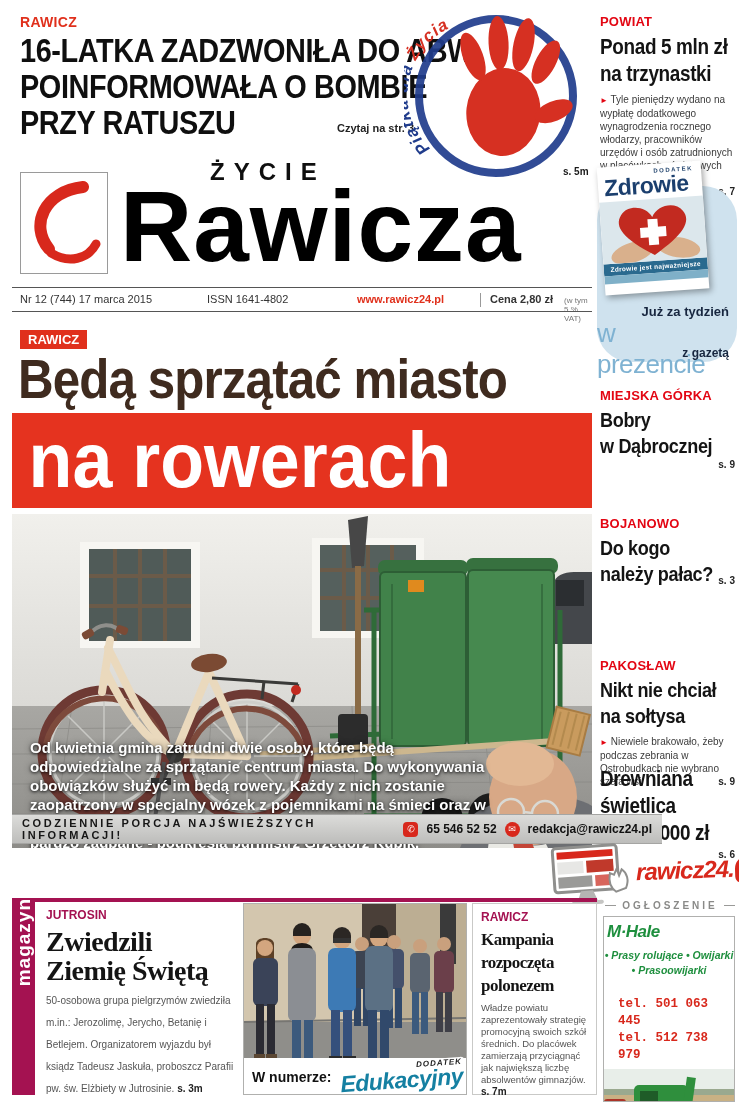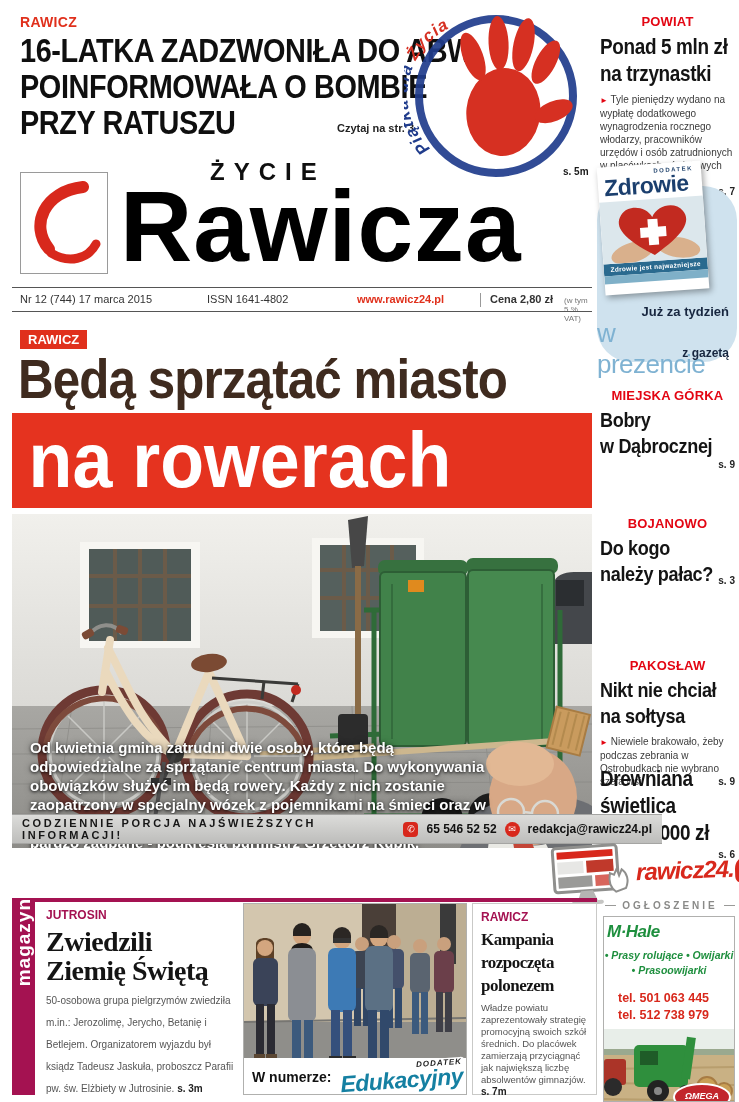--- a/index.html
+++ b/index.html
@@ -22,21 +22,21 @@
   .logo-box { width:88px; height:102px; border:1px solid #9a9a9a; background:#fff; }
   .overline { font-size:24px; font-weight:900; letter-spacing:9px; color:#0f0f0f; }
   .mast-title { font-size:100px; line-height:92px; font-weight:700; color:#000000; letter-spacing:1px; }
   .issue-rule { height:1px; background:#555; }
   .issue-line { font-size:11px; color:#333; }
   .issue-line .web { color:#e0301c; font-weight:bold; }
   .issue-line .price { font-weight:bold; }
   .issue-line .pnote { font-size:8px; color:#777; font-weight:normal; }
 
   
-  .rail-label { font-size:13px; font-weight:bold; color:#e30613; letter-spacing:.2px;text-align:center; }
+  .rail-label { font-size:13px; font-weight:bold; color:#e30613; letter-spacing:.2px; }
   .rail-h { font-size:21px; line-height:26px; font-weight:800; color:#141414;
             letter-spacing:-.4px; transform:scaleX(.86); }
   .rail-h.big { font-size:22px; line-height:27px; }
   .rail-body { font-size:10px; line-height:13px; color:#3b3b3b; width:133px; }
   .rail-body .arrow { color:#e30613; font-size:8px; }
   .rail-body b { color:#111; }
   .rail-page { font-size:10px; font-weight:bold; color:#222; }
 
   
   .zd-blob { width:140px; height:176px; background:#cfe2ee; border-radius:34px; }
@@ -503,21 +503,21 @@
     <span class="dash"></span>
     <span>OGŁOSZENIE</span>
     <span class="dash"></span>
   </div>
   <div class="abs ad-box" style="left:603px; top:916px;">
     <div class="mhale" style="padding:5px 0 0 3px;">M·Hale</div>
     <div class="ad-items" style="text-align:center; margin-top:6px;">
       <div>• Prasy rolujące  • Owijarki</div>
       <div>• Prasoowijarki</div>
     </div>
-    <div class="ad-tel" style="padding-left:14px; margin-top:12px;">
+    <div class="ad-tel" style="padding-left:14px; margin-top:18px;font-family:Liberation Mono, monospace;">
       <div>tel. 501 063 445</div>
       <div>tel. 512 738 979</div>
     </div>
     <svg width="130" height="84" viewBox="0 0 130 84" style="display:block; margin-top:5px;">
       <rect x="0" y="0" width="130" height="26" fill="#e8eee9"></rect>
       <rect x="0" y="20" width="130" height="7" fill="#9aa98f"></rect>
       <rect x="0" y="26" width="130" height="58" fill="#c9b184"></rect>
       <g stroke="#b89e6e" stroke-width="2">
           <line x1="0" y1="40" x2="130" y2="38"></line>
           <line x1="0" y1="54" x2="130" y2="56"></line>

